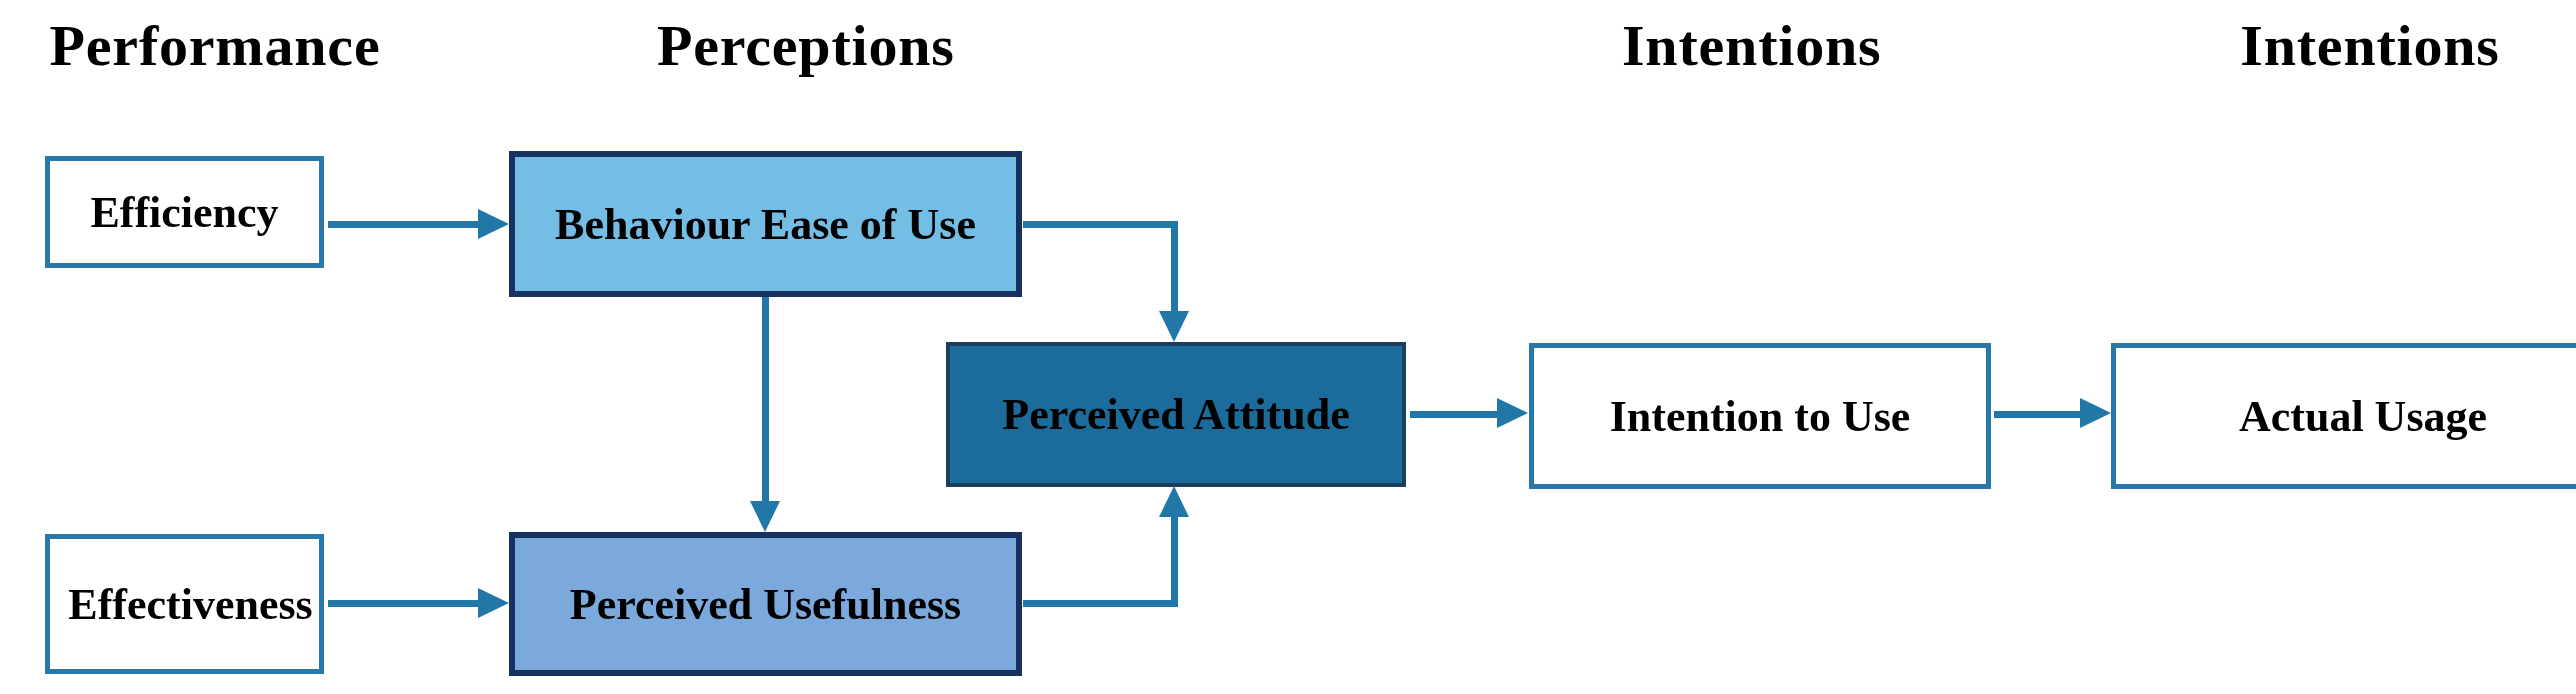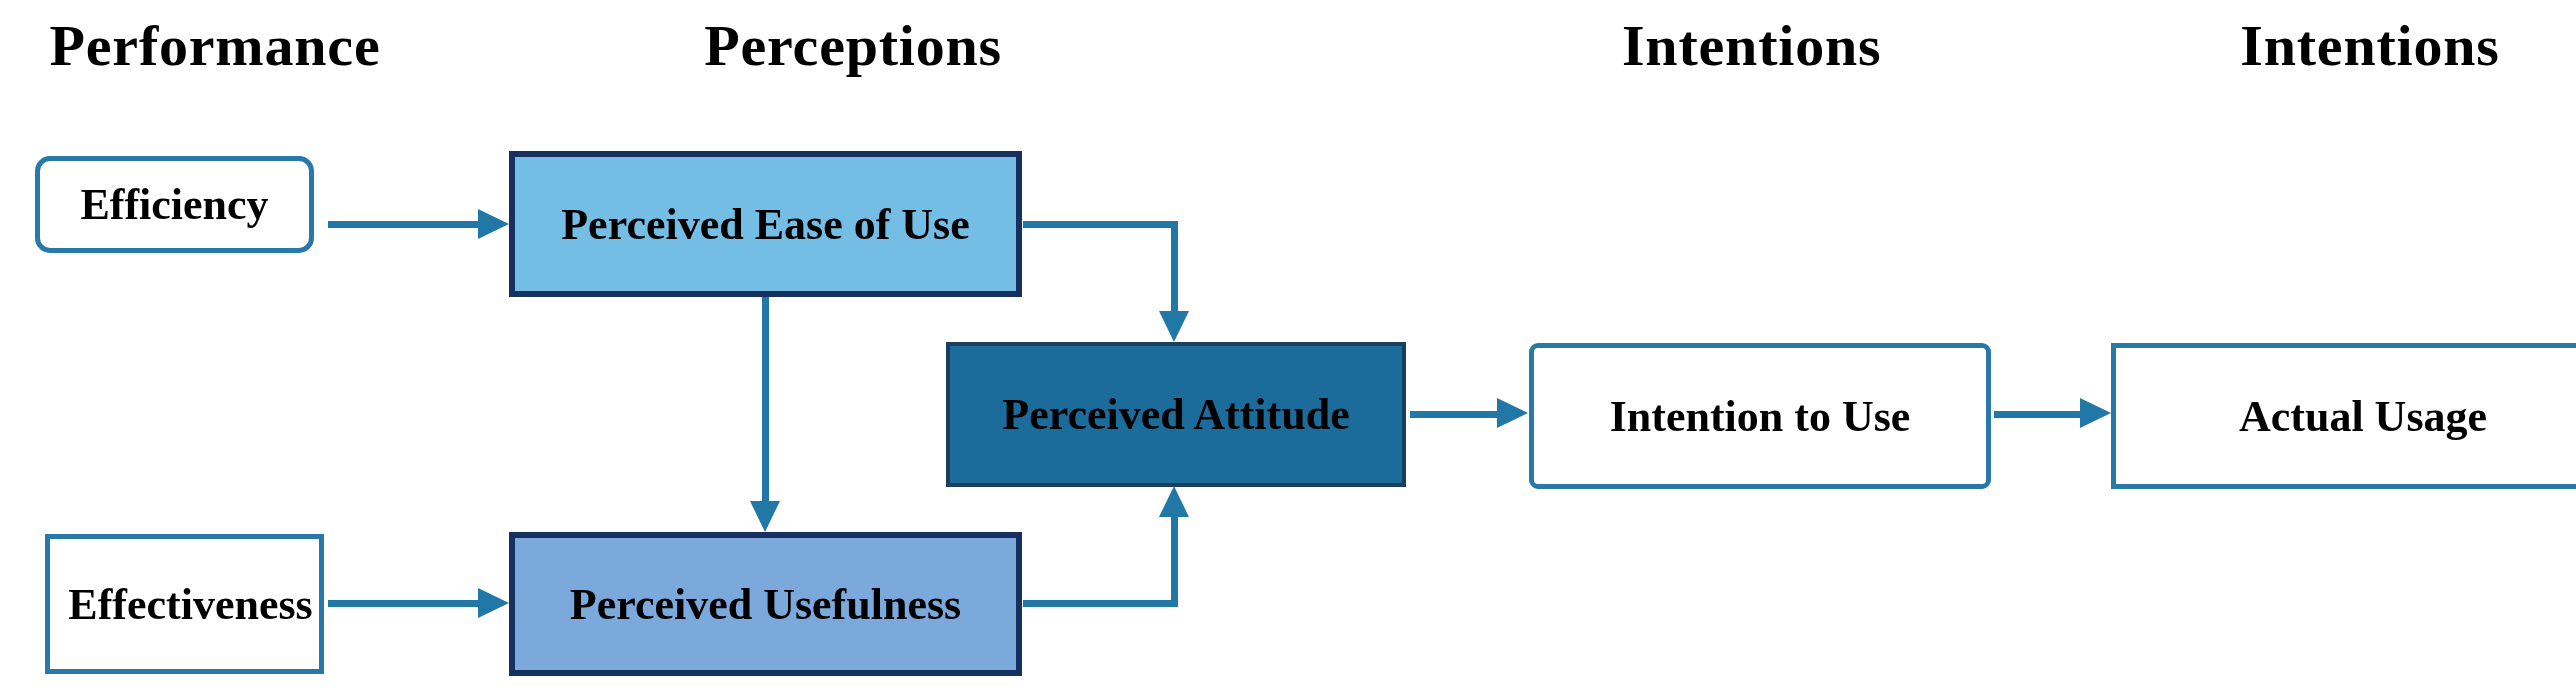--- a/index.html
+++ b/index.html
@@ -20,61 +20,61 @@
   .col-header {
     position: absolute;
     top: 11.5px;
     font-size: 58px;
     font-weight: bold;
     color: var(--text, #000000);
     white-space: nowrap;
     letter-spacing: 0.8px;
   }
   .h-performance { left: 6.6px;    width: 353px; text-align: left; margin-left: 43px; }
-  .h-perceptions { left: 657px;  width: 345px; text-align: right; }
+  .h-perceptions { left: 657px;  width: 345px; text-align: left; }
   .h-intentions  { left: 1622px; width: 312px; text-align: left; }
   .h-behaviour   { left: 2218px; width: 304px; text-align: center; }
 
   
   .node {
     position: absolute;
     box-sizing: border-box;
     display: flex;
     align-items: center;
     justify-content: center;
     text-align: center;
     font-weight: bold;
     font-size: 44px;
     color: var(--text, #000000);
     white-space: nowrap;
   }
   .node-white {
     background: var(--background, #ffffff);
     border: 5.8px solid var(--steel-border, #2878A8);
   }
-  .node-efficiency     { left: 35px;   top: 156px; width: 279px; height: 97px; border-width: 5px; border-radius: 15px; }
+  .node-efficiency     { left: 45px;   top: 156px; width: 279px; height: 112px; border-width: 5px; }
   .node-effectiveness  { left: 45px;   top: 534px; width: 279px; height: 140px; border-width: 5px; padding-left: 12px; }
   .node-peou {
     left: 509px; top: 151px; width: 513px; height: 146px;
     background: var(--peou-fill, #74BEE6);
     border: 6.6px solid var(--navy-border, #16305F);
   }
   .node-pu {
     left: 509px; top: 532px; width: 513px; height: 144px;
     background: var(--pu-fill, #7CA9DC);
     border: 6.6px solid var(--navy-border, #16305F);
     align-items: center;
   }
   .node-attitude {
     left: 946px; top: 342px; width: 460px; height: 145px;
     background: var(--attitude-fill, #1B6B9B);
     border: 4.1px solid var(--attitude-border, #1C3E5E);
     justify-content: center;
   }
-  .node-intention { left: 1529px; top: 343px; width: 462px; height: 146px; border-radius: 9px; }
+  .node-intention { left: 1529px; top: 343px; width: 462px; height: 146px; }
   .node-actual    { left: 2111px; top: 343px; width: 504px; height: 146px; }
 
   
   .edge { position: absolute; background: var(--arrow, #2177A6); }
   .head { position: absolute; width: 0; height: 0; }
   .head-right {
     border-top: 15.6px solid transparent;
     border-bottom: 15.6px solid transparent;
     border-left: 31px solid var(--arrow, #2177A6);
   }
@@ -121,21 +121,21 @@
   <div class="col-header h-performance">Performance</div>
   <div class="col-header h-perceptions">Perceptions</div>
   <div class="col-header h-intentions">Intentions</div>
   <div class="col-header h-behaviour">Intentions</div>
 
   <div class="node node-white node-efficiency">
     <span>Efficiency</span>
   </div>
 
   <div class="node node-peou">
-    <span>Perceived Ease of Use</span>
+    <span>Behaviour Ease of Use</span>
   </div>
 
   <div class="node node-white node-effectiveness">
     <span>Effectiveness</span>
   </div>
 
   <div class="node node-pu">
     <span>Perceived Usefulness</span>
   </div>
 

